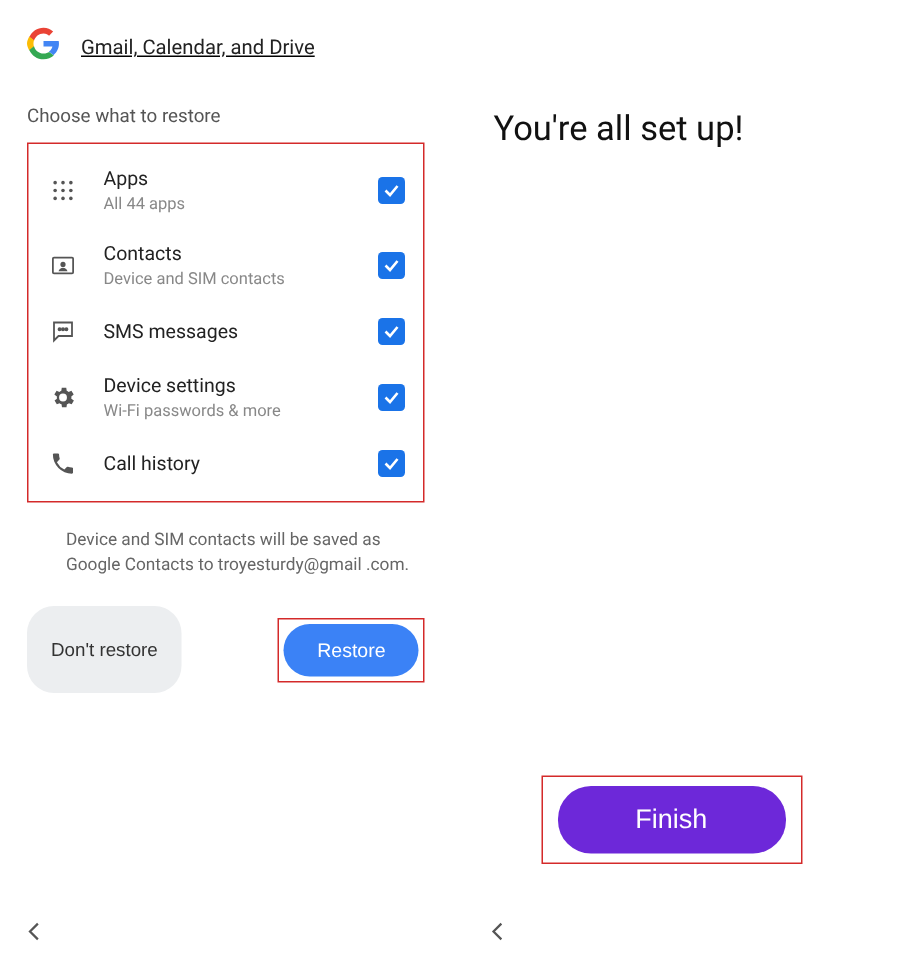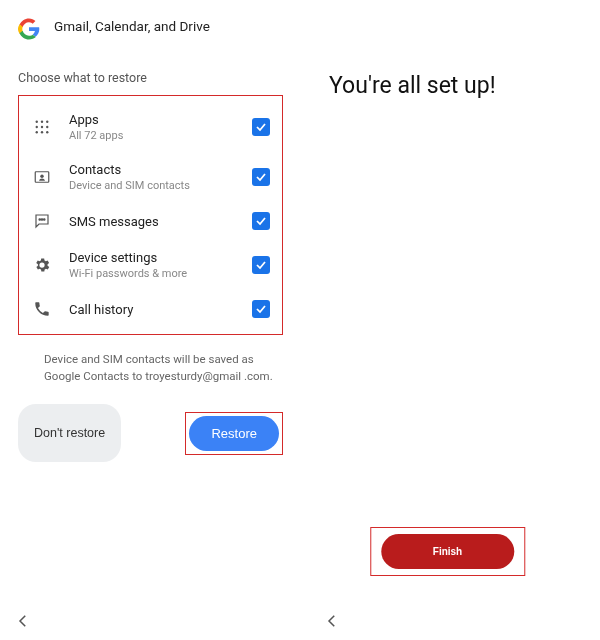--- a/index.html
+++ b/index.html
@@ -9,21 +9,21 @@
       width: 600px;
       height: 640px;
       display: flex;
     }
     .pane { position: relative; height: 100%; }
     .left { width: 295px; padding: 18px 12px 0 18px; }
     .right { flex: 1; padding: 18px 18px 0 34px; }
 
     
     .g-logo { width: 22px; height: 22px; display: inline-block; vertical-align: middle; }
-    .header-row { display: flex; align-items: flex-start; gap: 14px; margin-bottom: 30px; }
+    .header-row { display: flex; align-items: flex-end; gap: 14px; margin-bottom: 30px; text-decoration: underline; }
     .header-title { font-size: 13.5px; color: #222; }
 
     .subhead { font-size: 12.5px; color: #555; margin-bottom: 10px; }
 
     .restore-box { border: 1px solid #d42a2a; padding: 6px 4px 6px 4px; }
     .item-row { display: flex; align-items: center; padding: 10px 6px; position: relative; }
     .item-icon { width: 26px; display: flex; justify-content: center; align-items: center; color: #555; }
     .item-icon svg { width: 18px; height: 18px; }
     .item-text { flex: 1; margin-left: 14px; }
     .item-label { font-size: 13px; color: #222; }
@@ -45,21 +45,21 @@
     .btn-flat { background: #eceef0; color: #333; border: none; border-radius: 18px; padding: 22px 16px; font-size: 12.5px; cursor: pointer; }
     .btn-pill { background: #3b82f6; color: #fff; border: none; border-radius: 20px; padding: 10px 22px; font-size: 13px; font-weight: 500; cursor: pointer; }
     .red-outline { border: 1.5px solid #d42a2a; padding: 3px; display: inline-block; }
 
     .back-chevron { position: absolute; bottom: 6px; left: 14px; color: #555; }
     .back-chevron svg { width: 18px; height: 18px; }
 
     .right h1 { font-size: 23px; font-weight: 400; color: #111; margin-top: 54px; }
     .finish-wrap { position: absolute; bottom: 64px; left: 50%; transform: translateX(-50%); }
     .finish-wrap .red-outline { padding: 6px 10px; }
-    .btn-finish { background: #b91c1c; color: #fff; border: none; border-radius: 22px; padding: 12px 52px; font-size: 10px; font-weight: 700; cursor: pointer; }
+    .btn-finish { background: #6d28d9; color: #fff; border: none; border-radius: 22px; padding: 12px 52px; font-size: 18px; font-weight: 400; cursor: pointer; }
     .right .back-chevron { left: 28px; }
   </style>
 </head>
 <body>
 
 <div class="pane left">
 
   <div class="header-row">
     <span class="g-logo">
       <svg viewBox="0 0 48 48">
@@ -85,21 +85,21 @@
             <circle cx="5" cy="12" r="1.6"></circle>
             <circle cx="12" cy="12" r="1.6"></circle>
             <circle cx="19" cy="12" r="1.6"></circle>
             <circle cx="5" cy="19" r="1.6"></circle>
             <circle cx="12" cy="19" r="1.6"></circle>
             <circle cx="19" cy="19" r="1.6"></circle>
           </svg>
       </span>
       <div class="item-text">
         <div class="item-label">Apps</div>
-        <div class="item-sub">All 72 apps</div>
+        <div class="item-sub">All 44 apps</div>
       </div>
       <span class="checkbox">
         <svg viewBox="0 0 24 24" fill="none" stroke="#fff" stroke-width="3.5">
             <polyline points="4 12 10 18 20 6"></polyline>
           </svg>
       </span>
     </div>
 
     <div class="item-row">
       <span class="item-icon">

